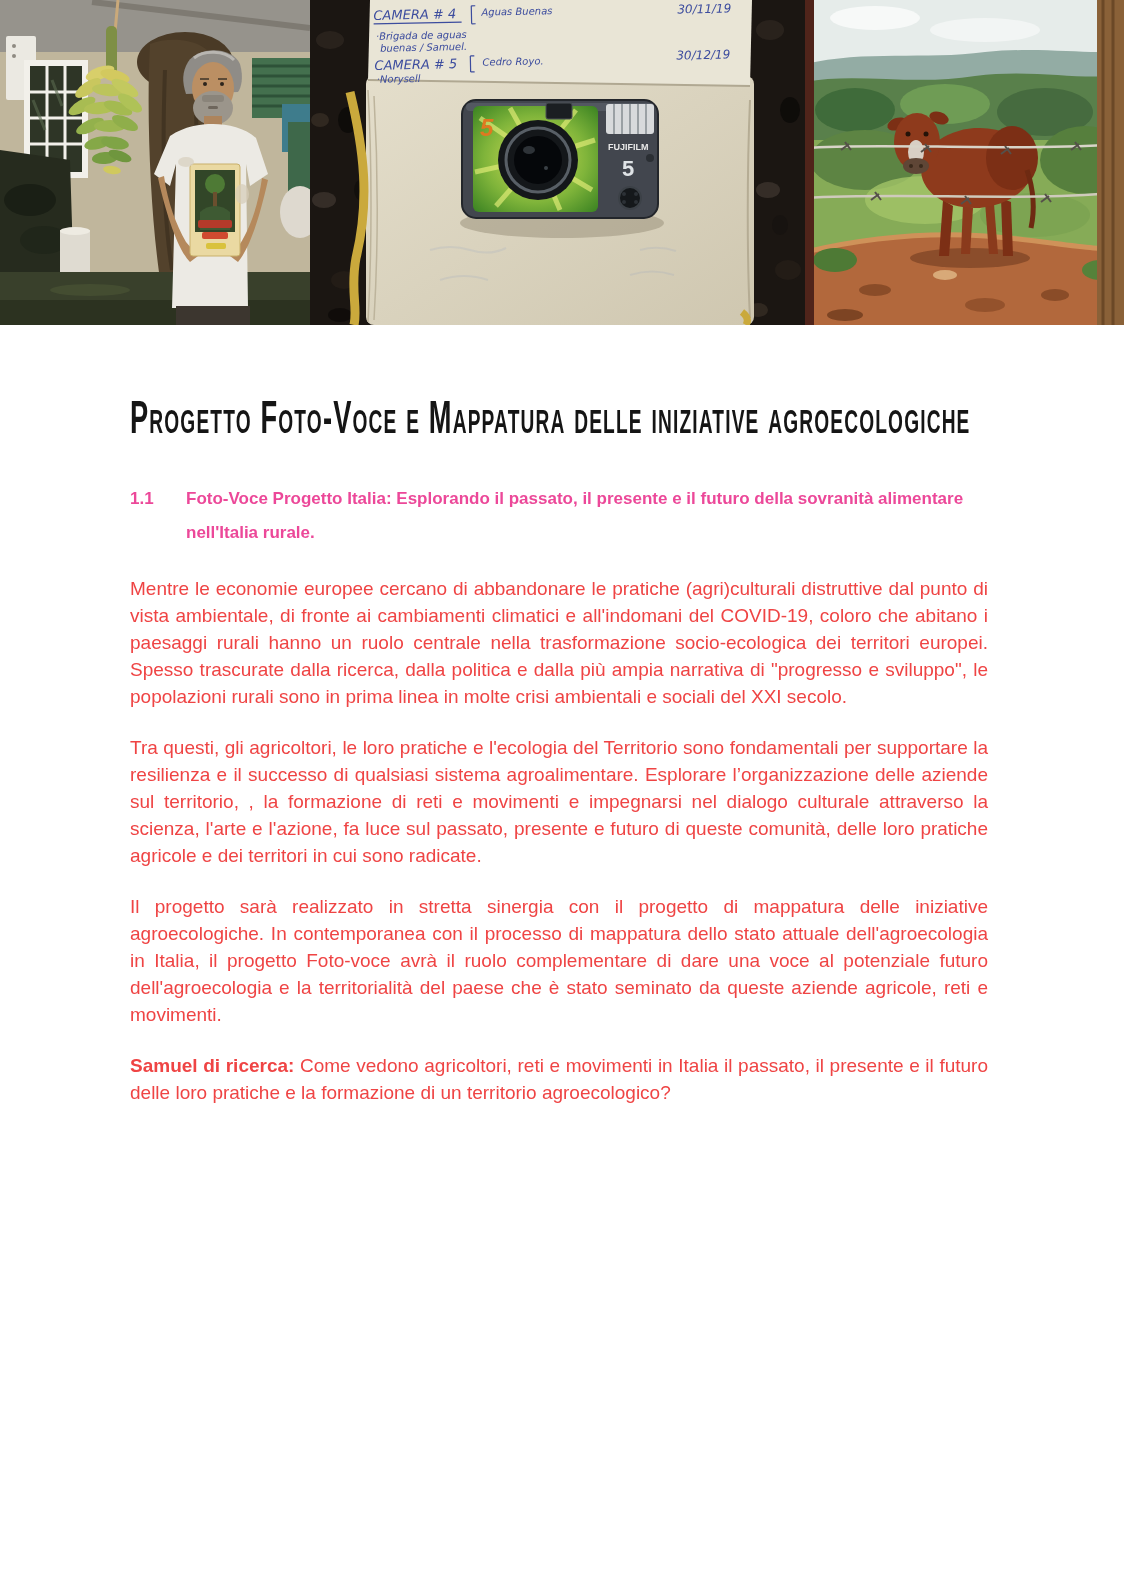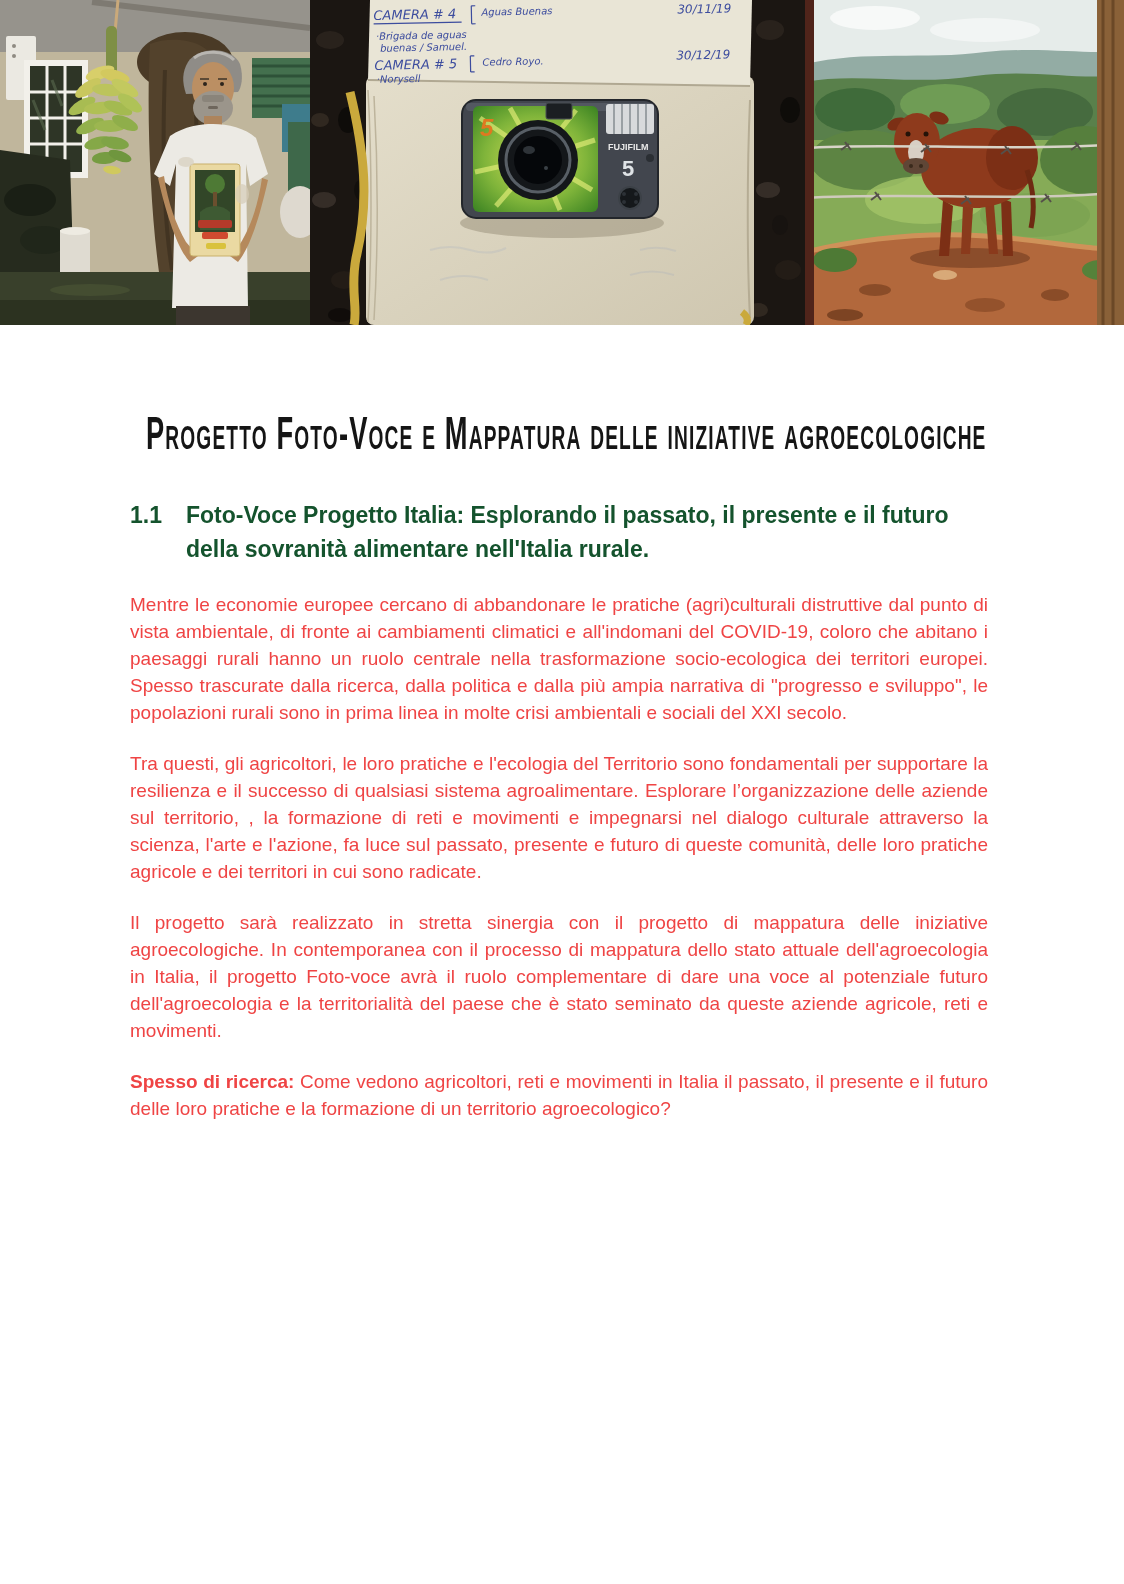--- a/index.html
+++ b/index.html
@@ -2,24 +2,24 @@
 <html><head>
 <meta charset="utf-8">
 <style>
   html,body{margin:0;padding:0;background:#ffffff;}
   .page{position:relative;width:1124px;height:1584px;background:#ffffff;overflow:hidden;
         font-family:"Liberation Sans",sans-serif;color:#1c1c1c;}
   .banner{position:absolute;top:0;left:0;width:1124px;height:325px;display:flex;}
   .photo{height:325px;overflow:hidden;position:relative;}
   .photo svg{display:block;}
   .content{position:absolute;top:388px;left:130px;width:858px;}
-  .doc-title{margin:16px;height:58px;font-weight:700;text-align:right;}
+  .doc-title{margin:0;height:58px;font-weight:700;text-align:right;}
   .title-scale{display:inline-block;white-space:nowrap;transform:scaleX(0.58);transform-origin:left center;
         font-variant:small-caps;font-size:47px;letter-spacing:2px;color:#151515;line-height:58px;}
-  .section-heading{display:flex;margin-top:36px;font-size:23px;font-weight:700;line-height:34px;color:#14532d;}
+  .section-heading{display:flex;margin-top:36px;font-size:17px;font-weight:700;line-height:34px;color:#ec4899;}
   .sec-num{flex:0 0 56px;}
   .sec-text{flex:1;}
   .body-text{margin-top:25px;font-size:19px;line-height:27px;color:#ef4444;}
   .para{margin:0 0 24px 0;}
   .justify{text-align:justify;}
   .para b{font-weight:700;}
 </style>
 </head>
 <body>
 
@@ -291,16 +291,16 @@
 
     <div class="section-heading">
       <span class="sec-num">1.1</span>
       <span class="sec-text">Foto-Voce Progetto Italia: Esplorando il passato, il presente e il futuro della sovranità alimentare nell'Italia rurale.</span>
     </div>
 
     <div class="body-text">
       <p class="para justify">Mentre le economie europee cercano di abbandonare le pratiche (agri)culturali distruttive dal punto di vista ambientale, di fronte ai cambiamenti climatici e all'indomani del COVID-19, coloro che abitano i paesaggi rurali hanno un ruolo centrale nella  trasformazione socio-ecologica dei territori europei. Spesso trascurate dalla ricerca, dalla politica e dalla più ampia narrativa di "progresso e sviluppo", le popolazioni rurali sono in prima linea in molte crisi ambientali e sociali del XXI secolo.</p>
       <p class="para justify">Tra questi, gli agricoltori, le loro pratiche e l'ecologia del Territorio sono fondamentali per supportare la resilienza e il successo di qualsiasi sistema agroalimentare. Esplorare l’organizzazione delle aziende sul territorio, , la formazione di reti e movimenti e impegnarsi nel dialogo culturale attraverso la scienza, l'arte e l'azione, fa luce sul passato, presente e futuro di queste comunità, delle loro pratiche agricole e dei territori in cui sono radicate.</p>
       <p class="para justify">Il progetto sarà realizzato in stretta sinergia con il progetto di mappatura delle iniziative agroecologiche. In contemporanea con il processo di mappatura dello stato attuale dell'agroecologia in Italia, il progetto Foto-voce avrà il ruolo complementare di dare una voce al potenziale futuro dell'agroecologia e la territorialità del paese che è stato seminato da queste aziende agricole, reti e movimenti.</p>
-      <p class="para justify"><b>Spesso di ricerca:</b> <span>Come vedono agricoltori, reti e movimenti in Italia il passato, il presente e il futuro delle loro pratiche e la formazione di un territorio agroecologico?</span></p>
+      <p class="para justify"><b>Samuel di ricerca:</b> <span>Come vedono agricoltori, reti e movimenti in Italia il passato, il presente e il futuro delle loro pratiche e la formazione di un territorio agroecologico?</span></p>
     </div>
   </main>
 </div>
 
 </body></html>

